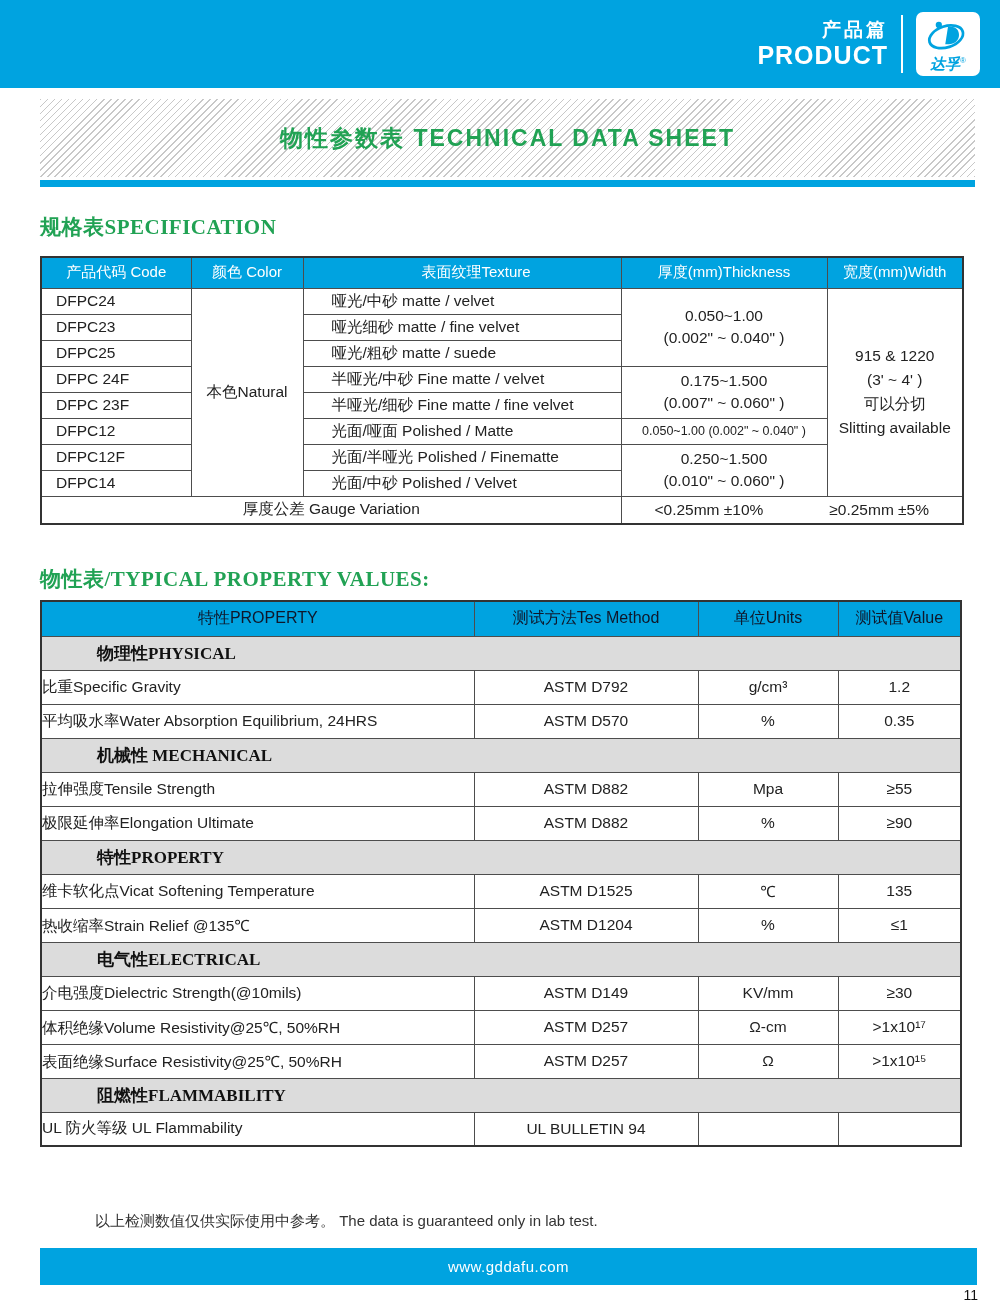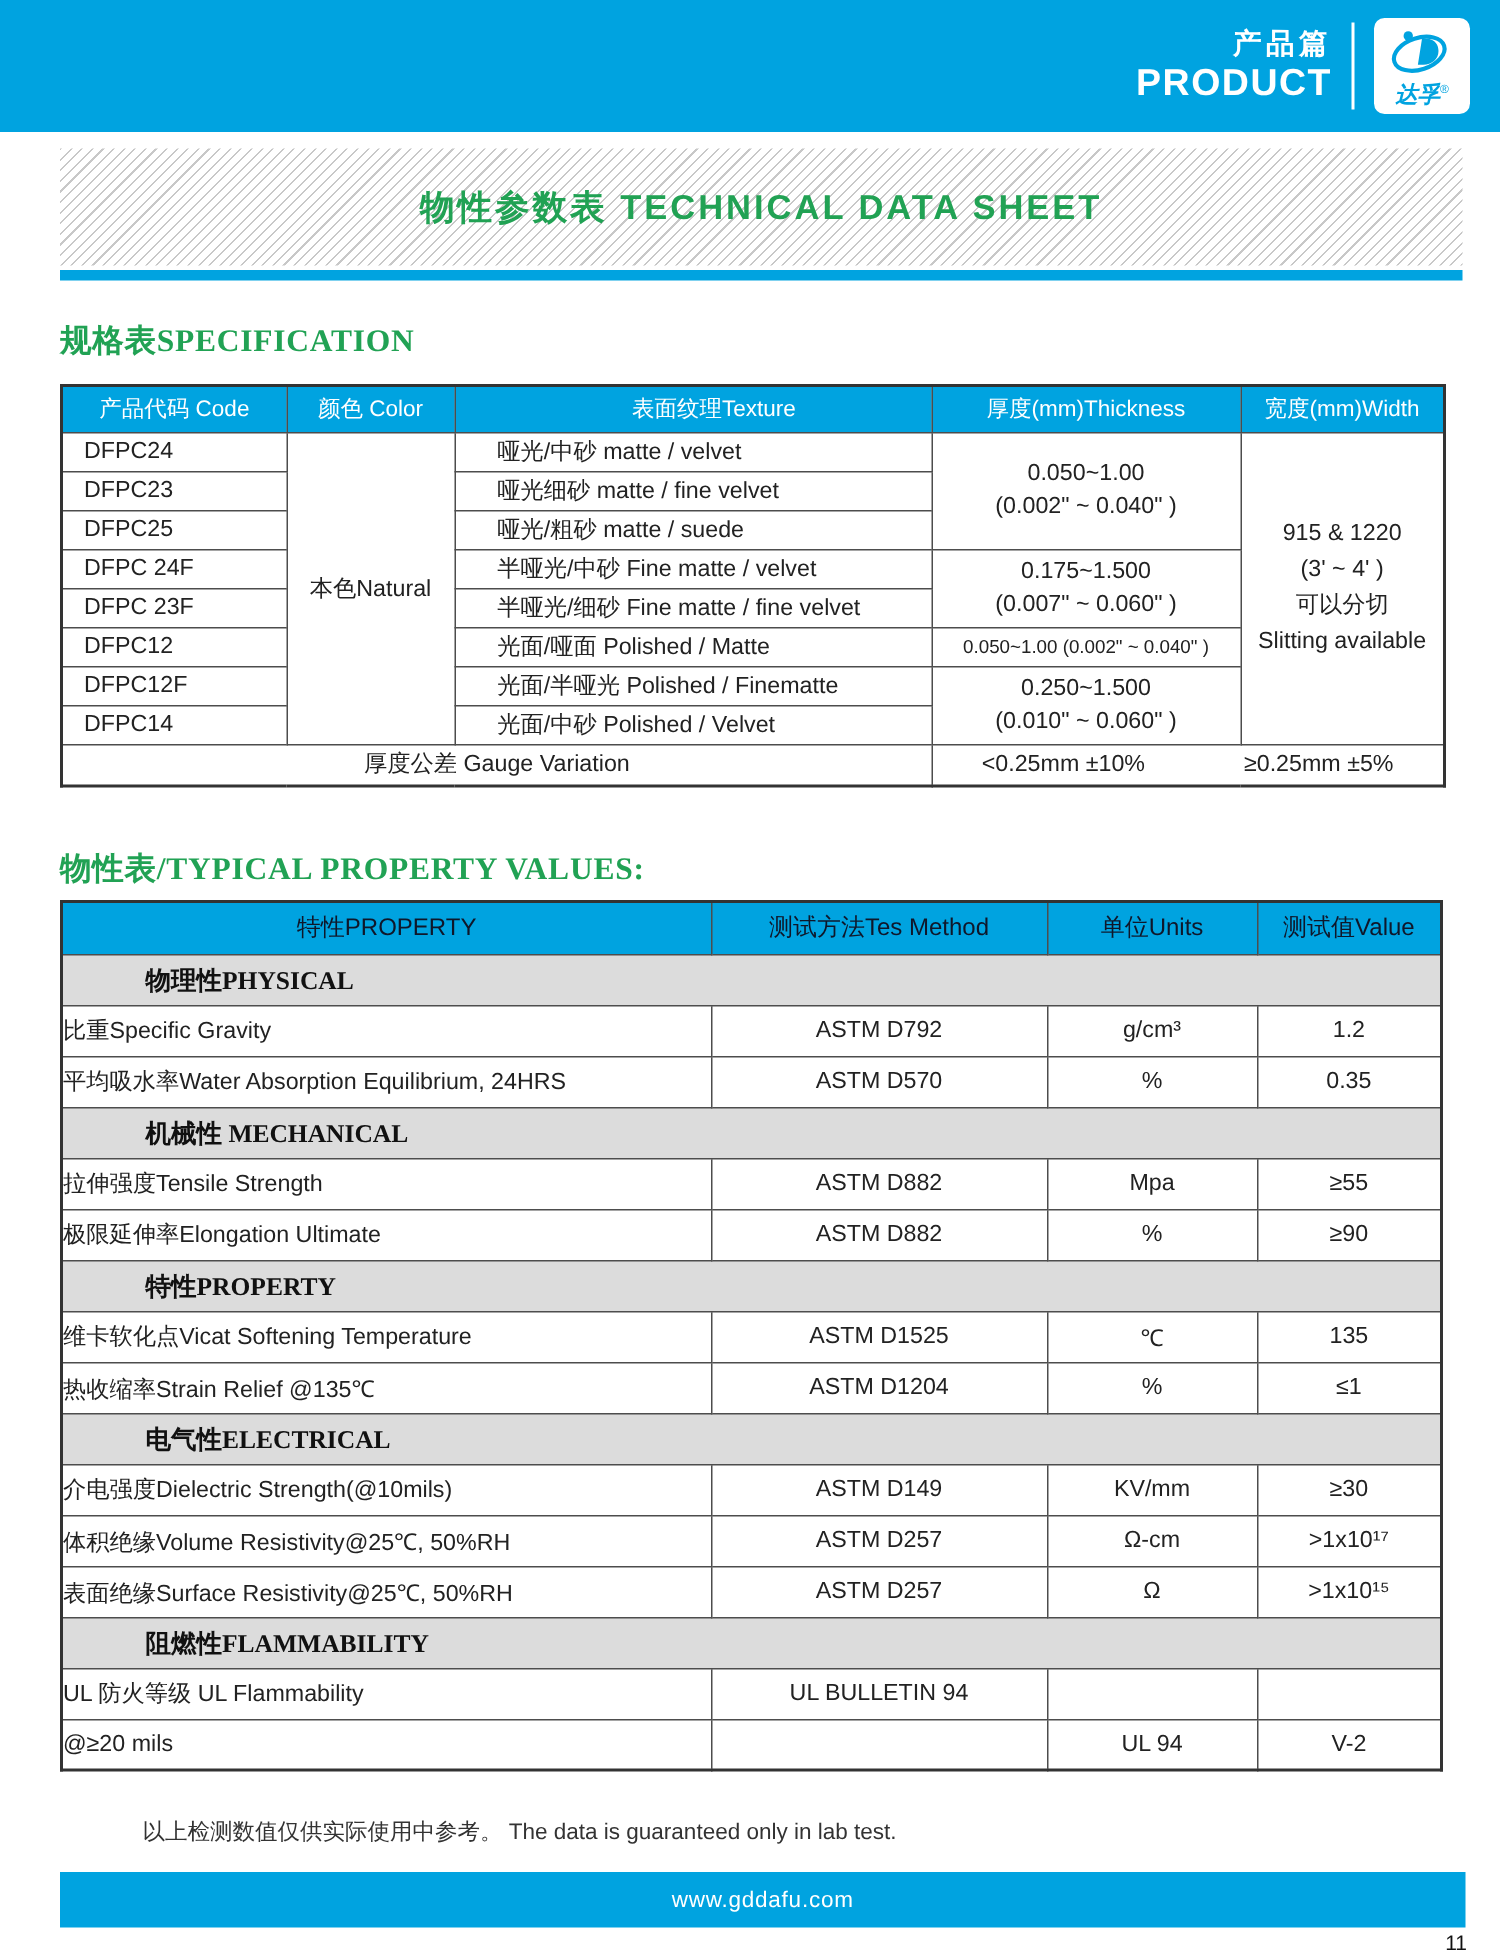--- a/index.html
+++ b/index.html
@@ -267,26 +267,20 @@
     </tr>
     <tr>
       <td class="section" colspan="4">阻燃性FLAMMABILITY</td>
     </tr>
     <tr>
       <td class="prop">UL 防火等级 UL Flammability</td>
       <td>UL BULLETIN 94</td>
       <td></td>
       <td></td>
     </tr>
-    <tr>
-      <td class="prop">@≥20 mils</td>
-      <td></td>
-      <td>UL 94</td>
-      <td>V-2</td>
-    </tr>
   </tbody>
     </table>
 
   <div class="note">以上检测数值仅供实际使用中参考。  The data is guaranteed only in lab test.</div>
 
   <div class="footer-bar">
     <span>www.gddafu.com</span>
   </div>
   <div class="page-num">11</div>
 

